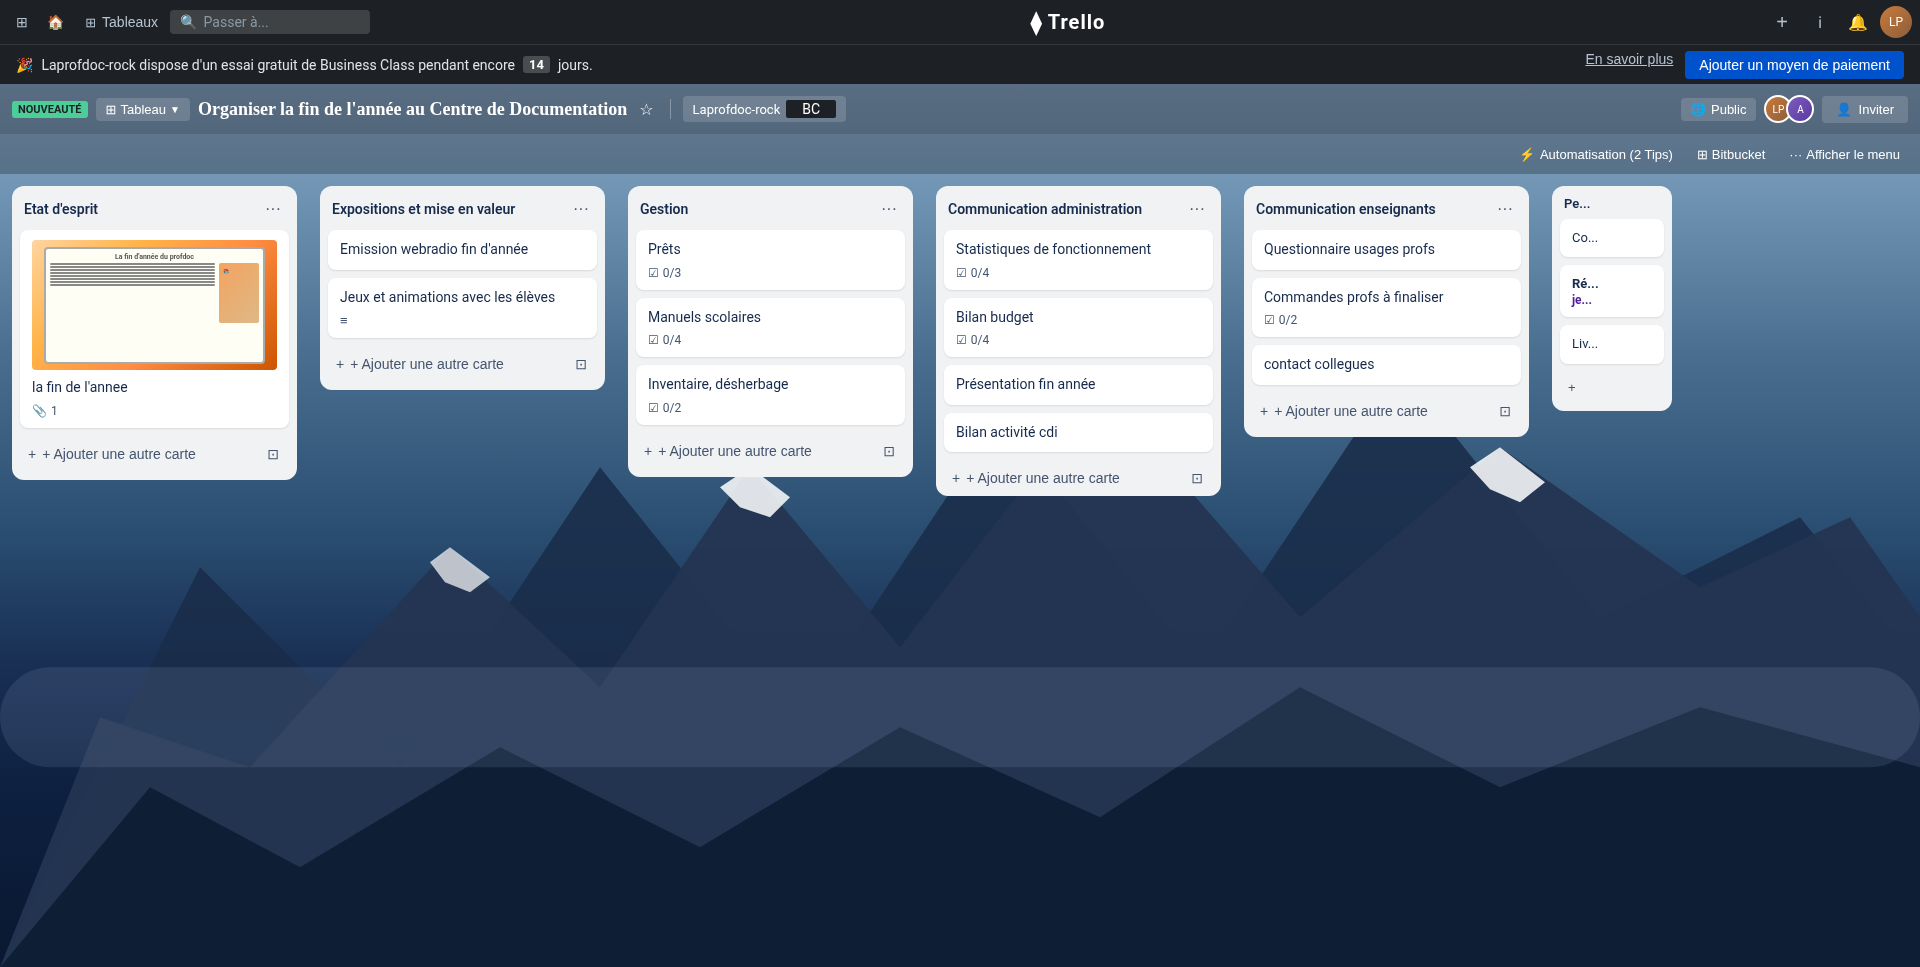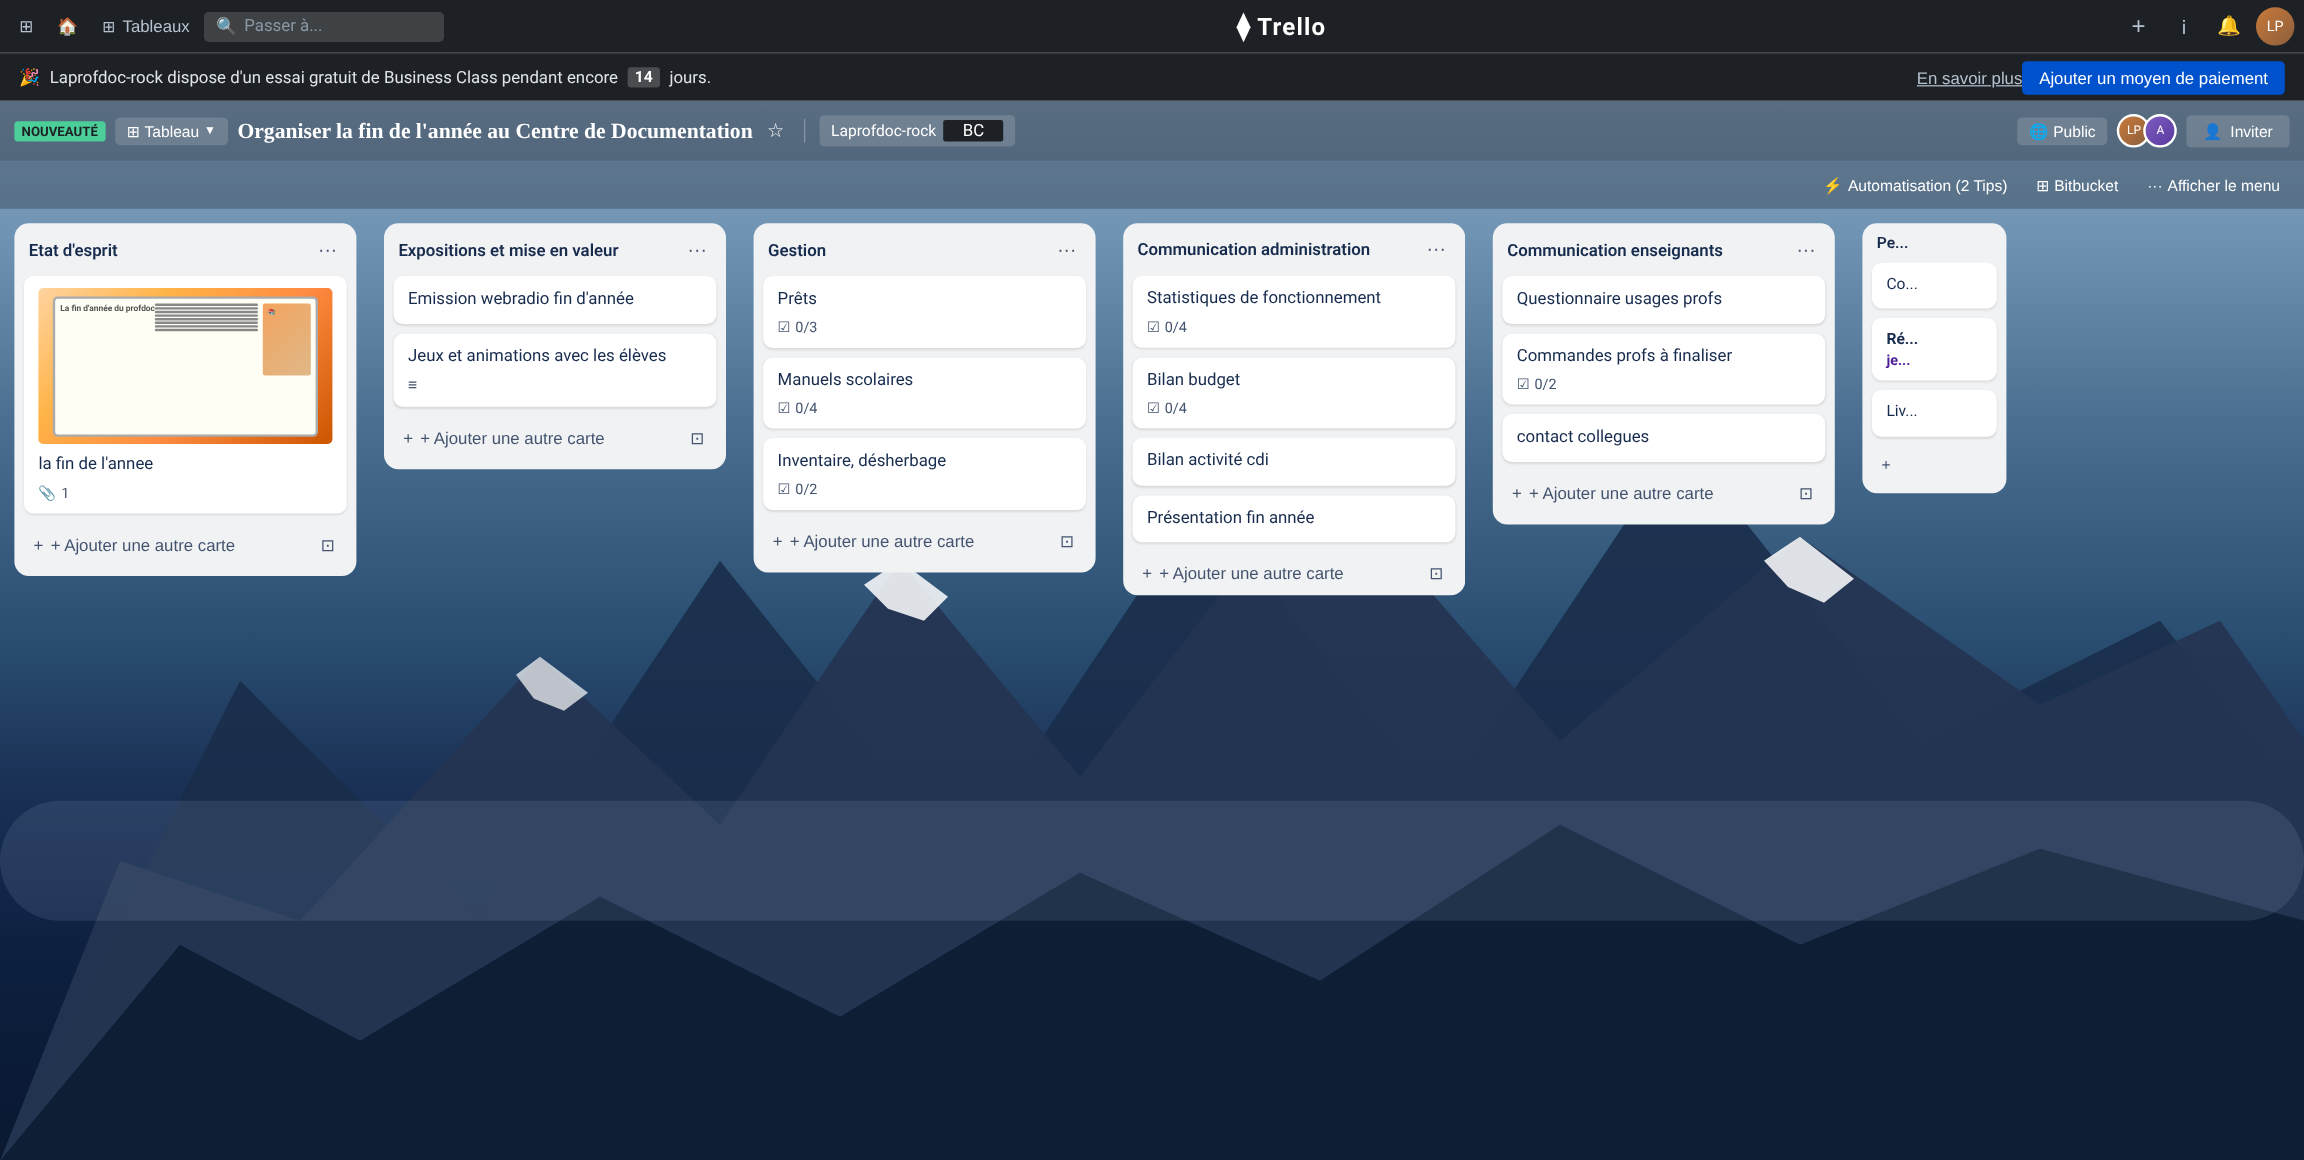--- a/index.html
+++ b/index.html
@@ -77,21 +77,22 @@
       color: white;
       font-weight: bold;
       background: rgba(255,255,255,0.2);
       padding: 1px 6px;
       border-radius: 3px;
       font-size: 13px;
     }
     .banner-right {
       margin-left: auto;
       display: flex;
-      align-items: center;
+      align-items: flex-start;
+      gap: 12px;
     }
     .banner-link {
       color: #b6c2cf;
       text-decoration: underline;
       cursor: pointer;
       font-size: 14px;
       background: none; border: none;
     }
     .banner-cta {
       background: #0052cc;
@@ -286,21 +287,21 @@
       justify-content: center;
     }
     
     .sketch-area {
       width: 90%; height: 90%;
       border: 2px solid #aaa;
       border-radius: 4px;
       background: #fffef5;
       padding: 4px;
       display: flex;
-      flex-direction: row;
+      flex-direction: column;
       font-size: 7px;
       color: #333;
       overflow: hidden;
     }
     .sketch-title {
       font-size: 7px;
       font-weight: bold;
       color: #555;
       text-align: center;
       margin-bottom: 2px;
@@ -594,24 +595,24 @@
         <div class="card">
           <div class="card-title">Bilan budget</div>
           <div class="card-meta">
             <div class="card-checklist">
               <span>☑</span>
               <span>0/4</span>
             </div>
           </div>
         </div>
         <div class="card">
+          <div class="card-title">Présentation fin année</div>
+        </div>
+        <div class="card">
           <div class="card-title">Bilan activité cdi</div>
-        </div>
-        <div class="card">
-          <div class="card-title">Présentation fin année</div>
         </div>
         <button class="add-card-btn">
           <span>+</span>
           <span>+ Ajouter une autre carte</span>
           <span class="add-card-right">⊡</span>
         </button>
       </div>
 
       <div class="column">
         <div class="column-header">

